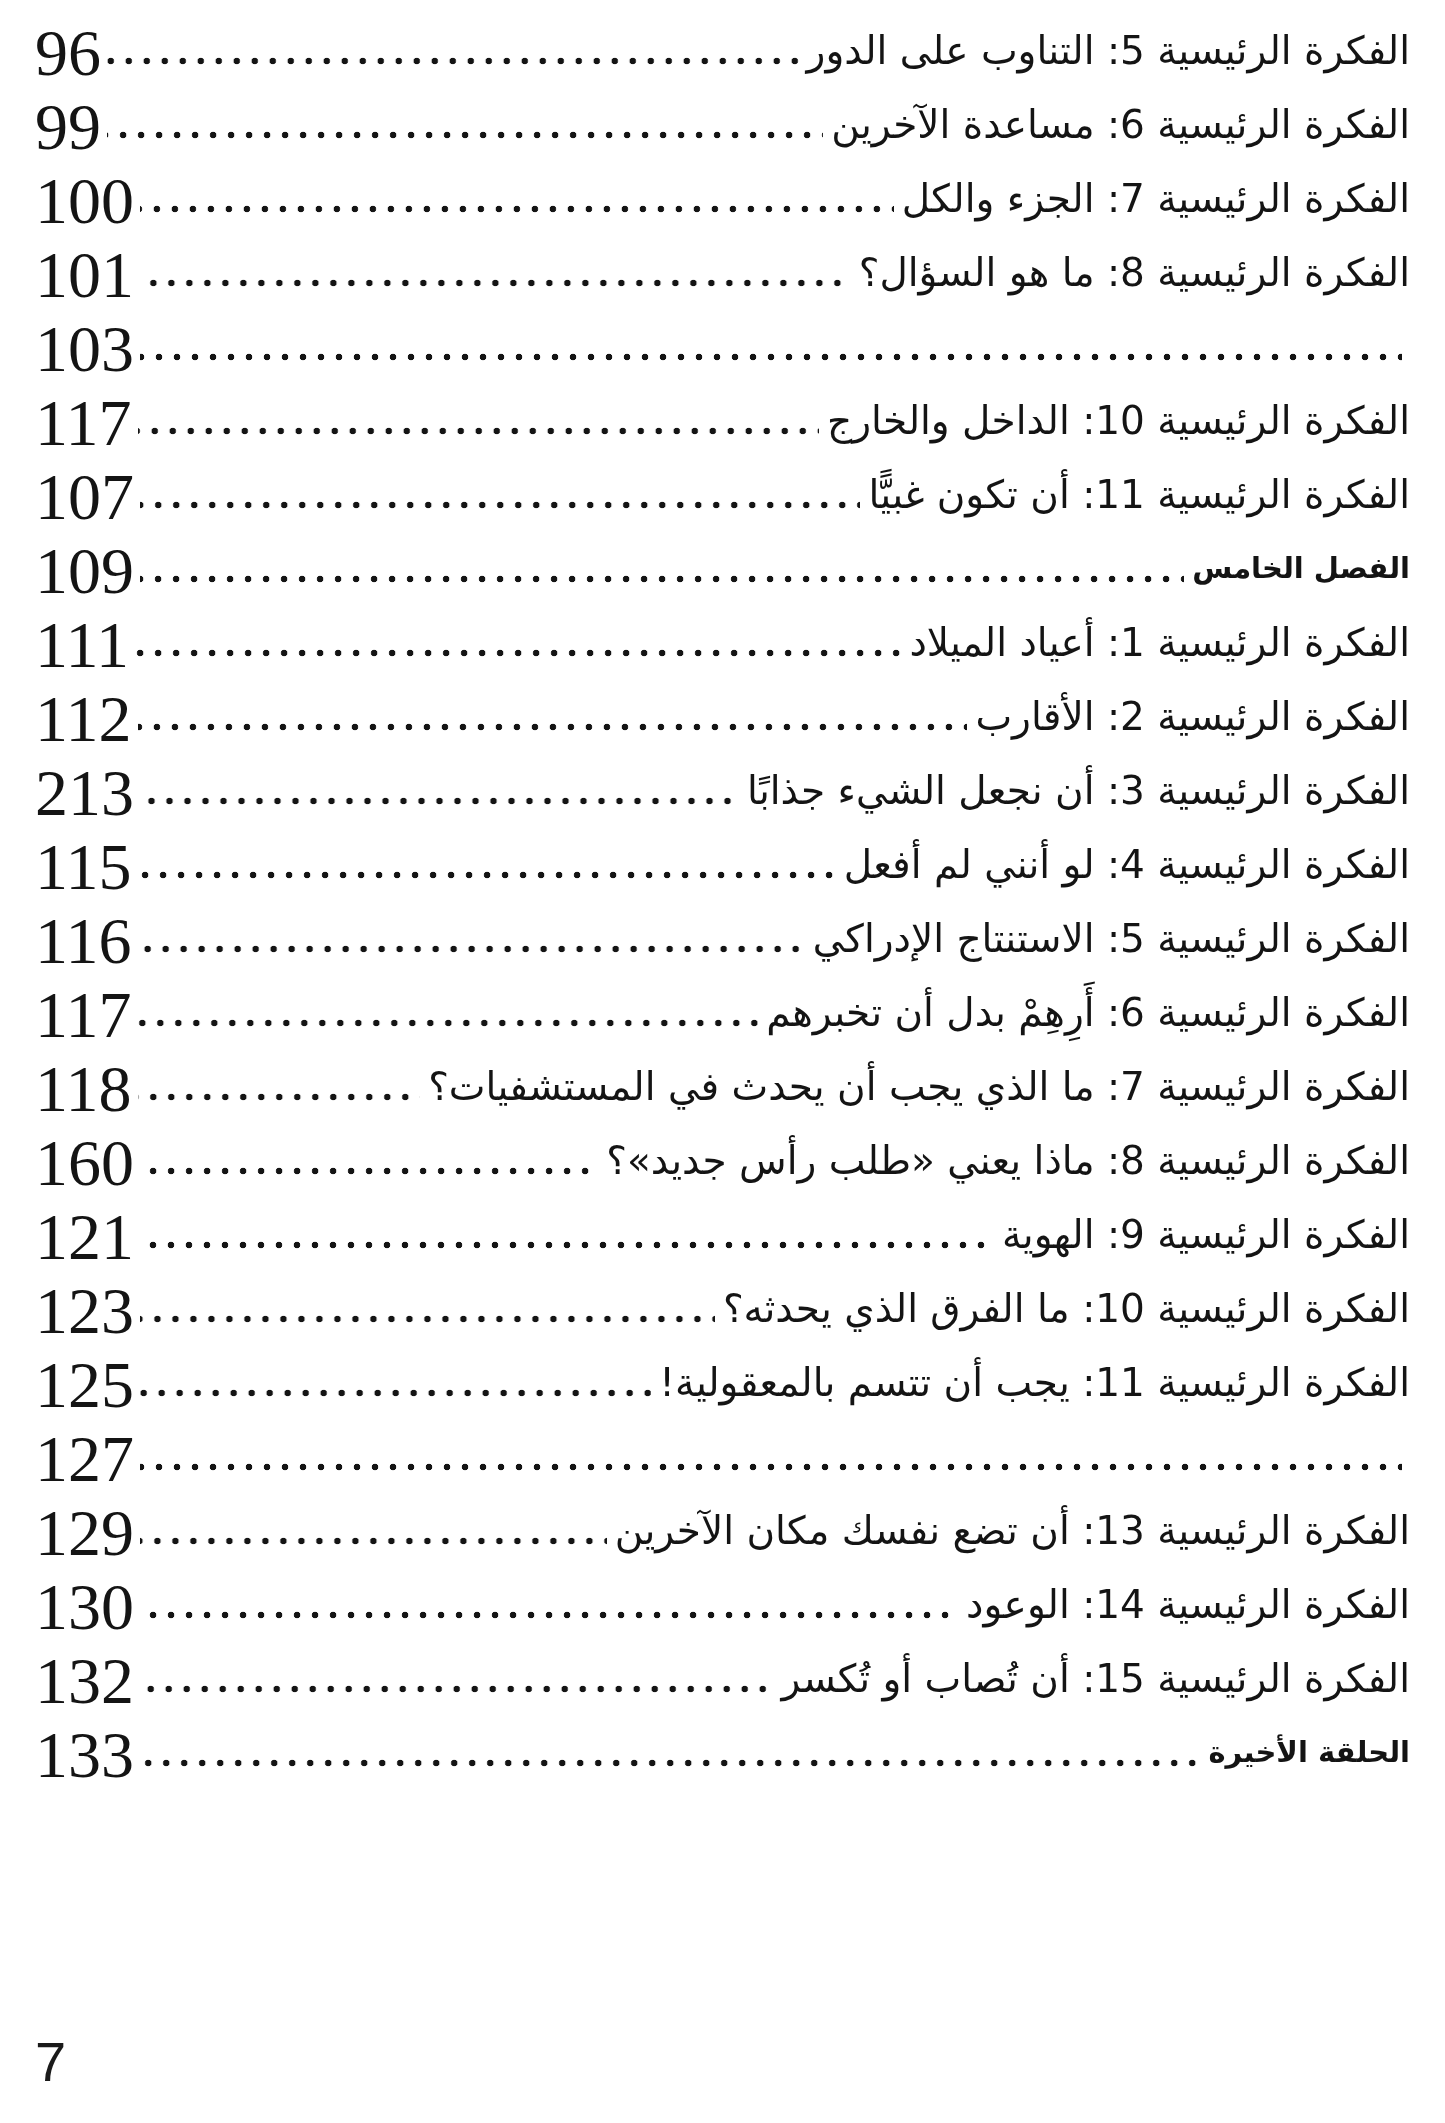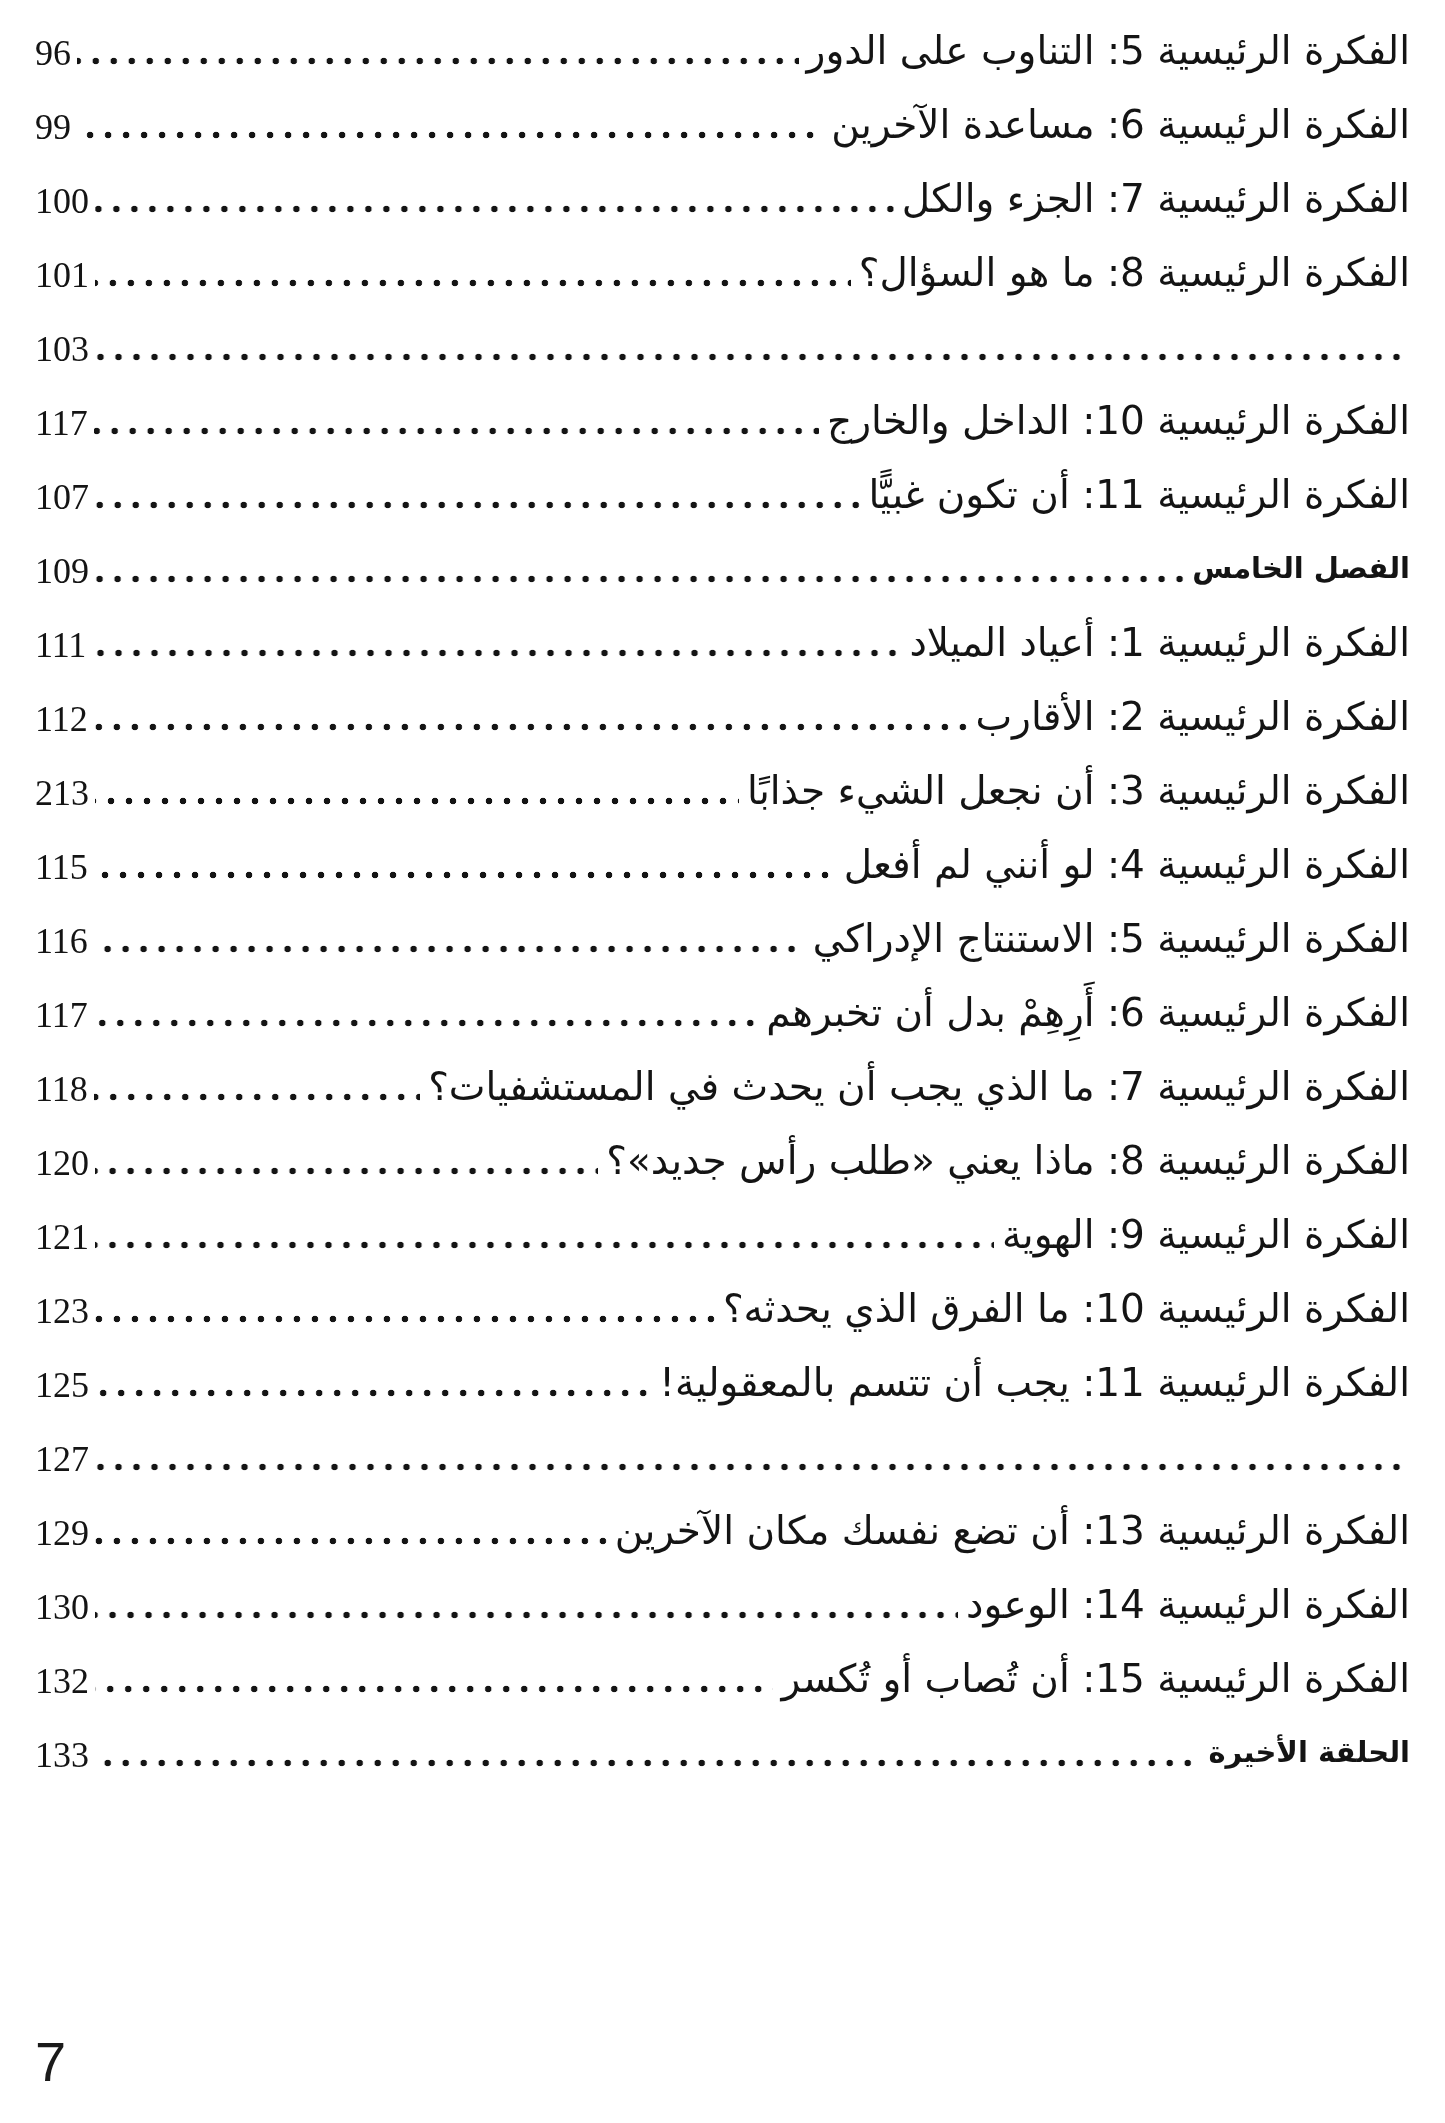--- a/index.html
+++ b/index.html
@@ -52,21 +52,21 @@
     background-image: radial-gradient(circle, #141414 3px, rgba(0,0,0,0) 3.6px);
     background-size: 18px 8px;
     background-repeat: repeat-x;
     background-position: center;
   }
   .toc-page-num {
     flex: 0 0 auto;
     direction: ltr;
     unicode-bidi: embed;
     font-family: "Liberation Serif", "DejaVu Serif", serif;
-    font-size: 36px;
+    font-size: 66px;
     line-height: 1;
     transform: translateY(2px);
     color: #141414;
   }
   .footer-page-number {
     position: absolute;
     left: 35px;
     top: 2034px;
     font-family: "Liberation Sans", "DejaVu Sans", sans-serif;
     font-size: 56px;
@@ -149,21 +149,21 @@
         <span class="toc-page-num">117</span>
       </div>
       <div class="toc-row">
         <span class="toc-title">الفكرة الرئيسية 7: ما الذي يجب أن يحدث في المستشفيات؟</span>
         <span class="toc-leader"></span>
         <span class="toc-page-num">118</span>
       </div>
       <div class="toc-row">
         <span class="toc-title">الفكرة الرئيسية 8: ماذا يعني «طلب رأس جديد»؟</span>
         <span class="toc-leader"></span>
-        <span class="toc-page-num">120</span>
+        <span class="toc-page-num">160</span>
       </div>
       <div class="toc-row">
         <span class="toc-title">الفكرة الرئيسية 9: الهوية</span>
         <span class="toc-leader"></span>
         <span class="toc-page-num">121</span>
       </div>
       <div class="toc-row">
         <span class="toc-title">الفكرة الرئيسية 10: ما الفرق الذي يحدثه؟</span>
         <span class="toc-leader"></span>
         <span class="toc-page-num">123</span>

